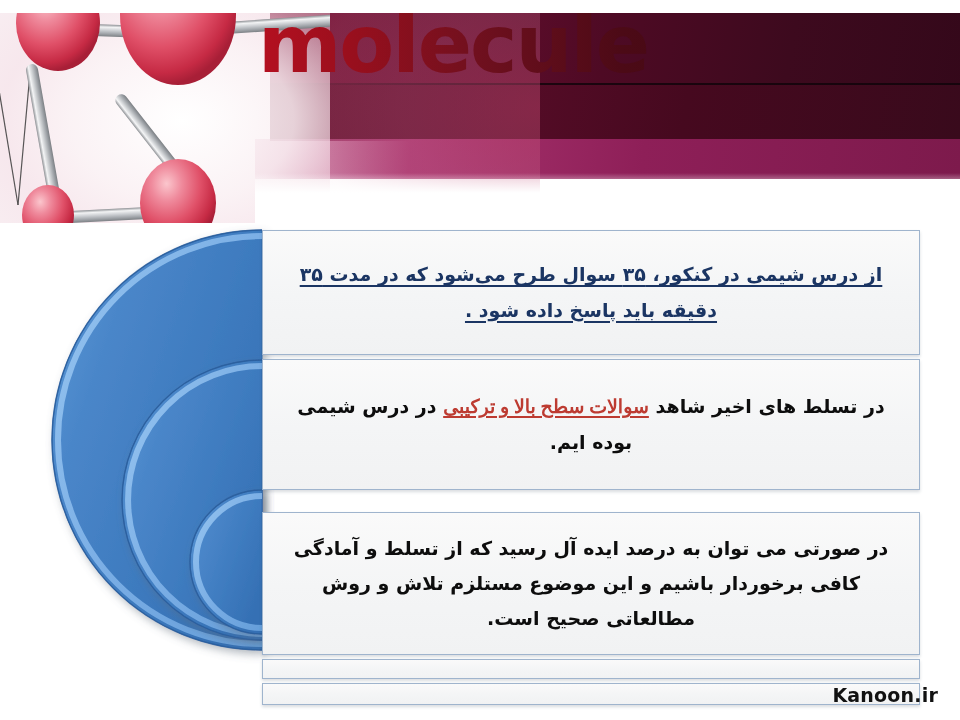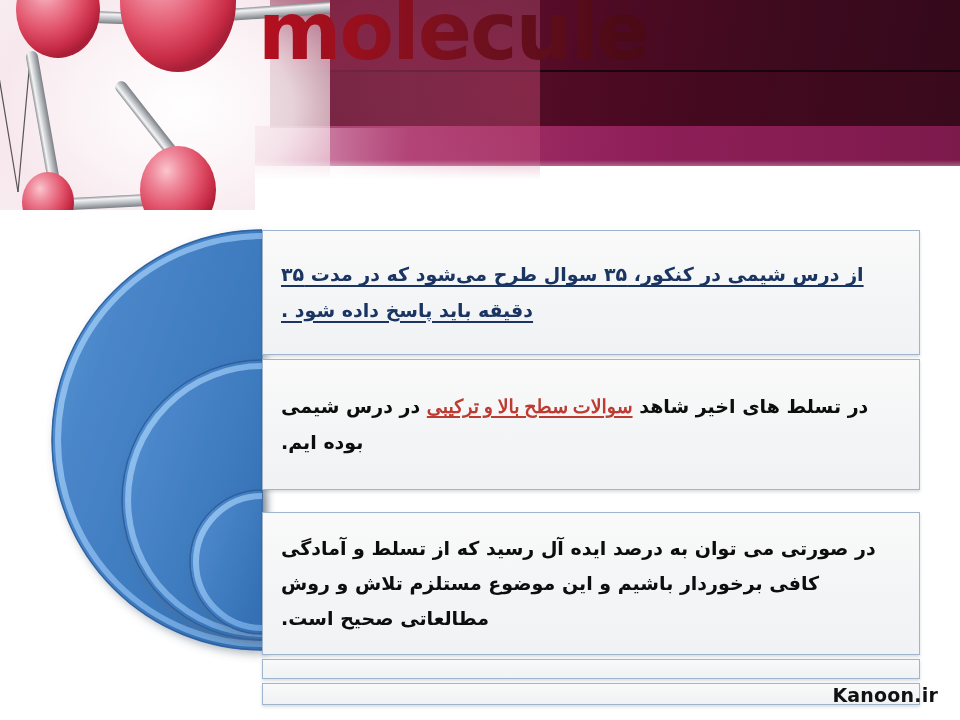--- a/index.html
+++ b/index.html
@@ -19,21 +19,21 @@
     position: relative;
     width: 960px;
     height: 720px;
     background: #ffffff;
     overflow: hidden;
   }
 
   
   .header-band {
     position: absolute;
-    left: 0; top: 0;
+    left: 0; top: 13px;
     width: 960px;
     height: 210px;
     overflow: hidden;
   }
   
   .band-dark {
     position: absolute;
     left: 270px; top: 0;
     width: 690px; height: 126px;
     background: linear-gradient(100deg,
@@ -153,21 +153,21 @@
   }
   .tbox-1 { height: 125px; }
   .tbox-2 { height: 131px; }
   .tbox-3 { height: 143px; margin-top: 22px; }
   .tbox-4 { height: 20px; }
   .tbox-5 { height: 22px; }
 
   .tbox p {
     margin: 0;
     width: 100%;
-    text-align: left;
+    text-align: center;
     font-family: "DejaVu Sans", "Liberation Sans", sans-serif;
     font-weight: bold;
     line-height: 1.85;
     direction: rtl;
     unicode-bidi: isolate;
   }
   .txt-navy  { color: #1b3563; font-size: 19px; }
   .txt-black { color: #0d0d0d; font-size: 19px; }
   .u-navy    { text-decoration: underline; text-decoration-thickness: 1.5px; text-underline-offset: 4px; }
   .hl-red {

